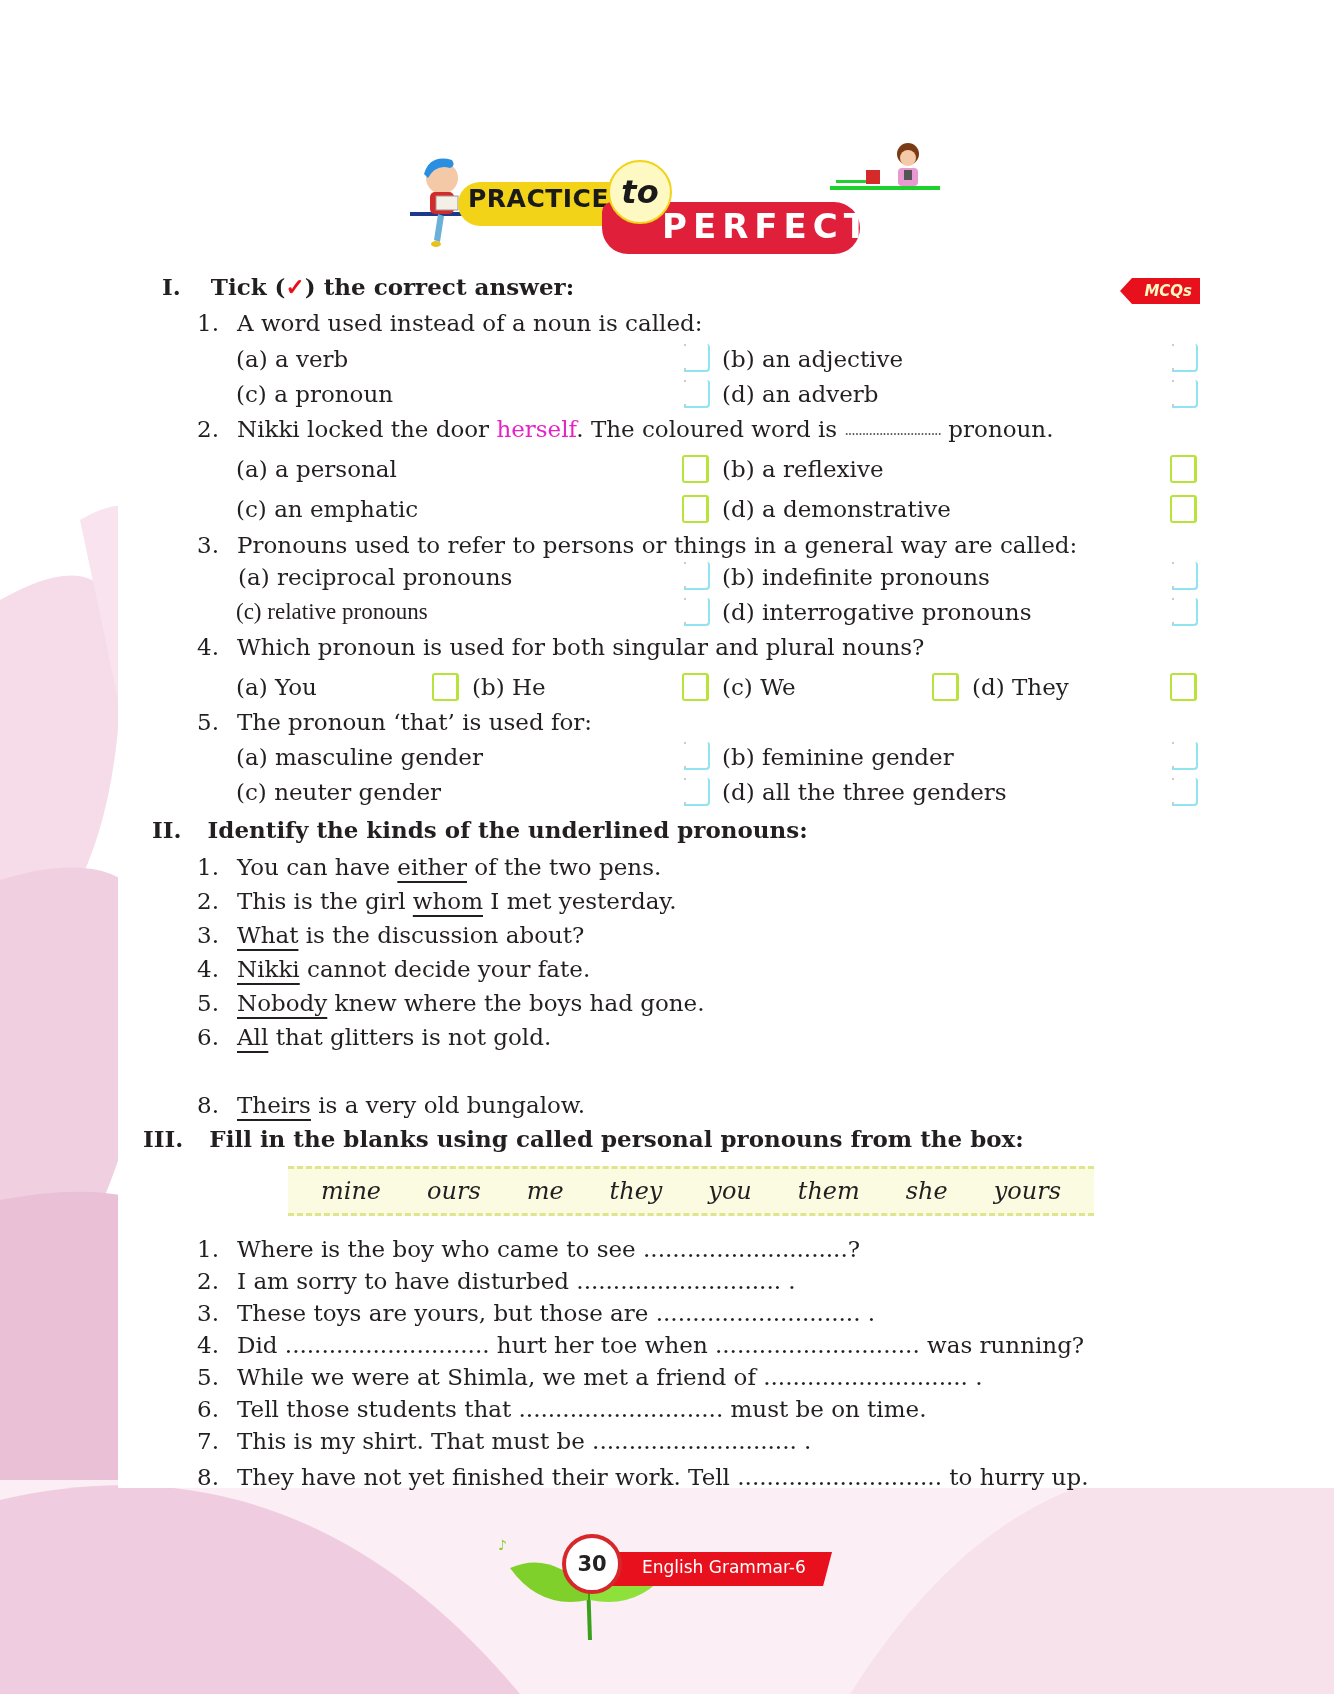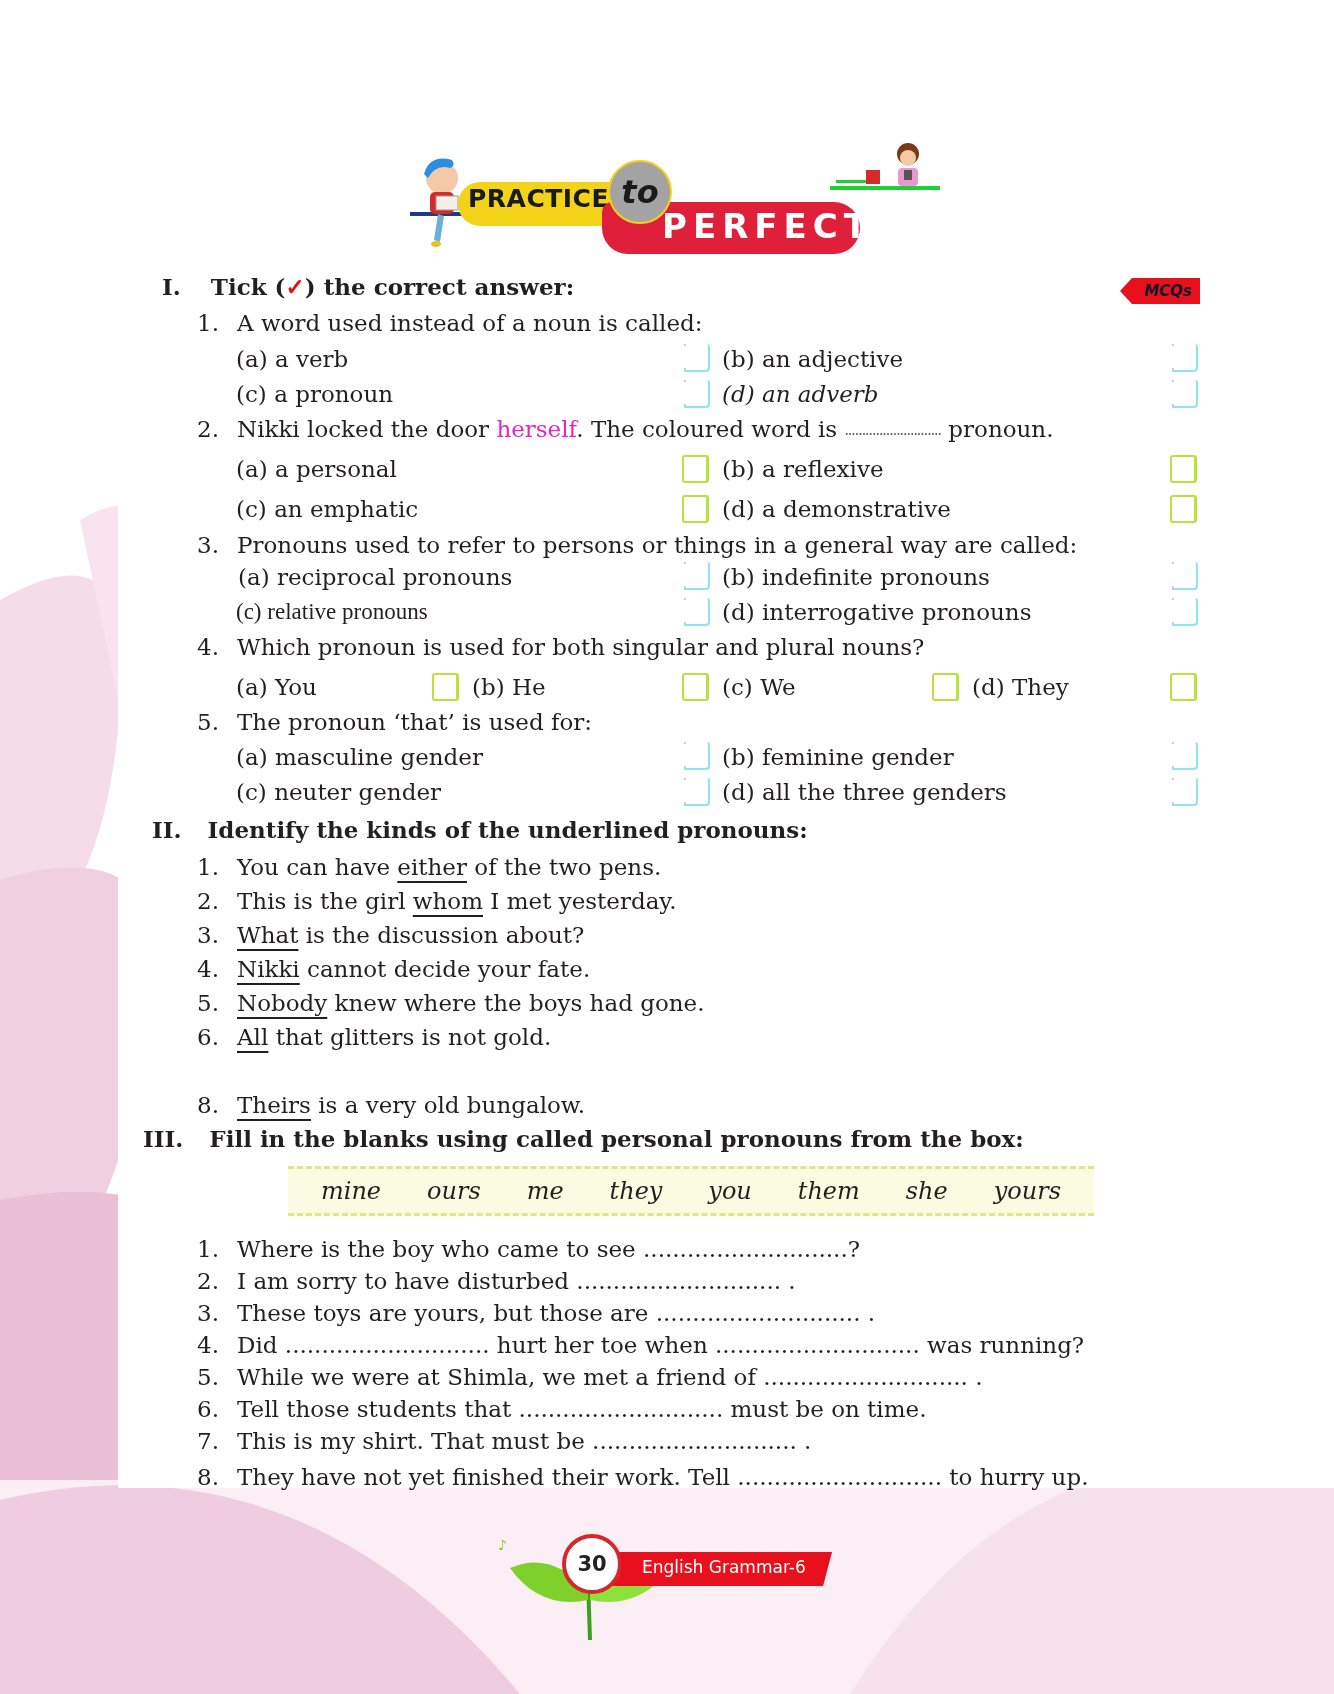--- a/index.html
+++ b/index.html
@@ -19,38 +19,38 @@
   .banner .yellow-pill {
     position: absolute; left: 48px; top: 42px; width: 210px; height: 44px;
     background: #f2d318; border-radius: 22px;
   }
   .banner .practice {
     position: absolute; left: 58px; top: 44px; font-family: "DejaVu Sans", sans-serif;
     font-weight: bold; font-size: 25px; color: #1a1a1a; letter-spacing: 0.5px;
   }
   .banner .to-circle {
     position: absolute; left: 198px; top: 20px; width: 60px; height: 60px; border-radius: 50%;
-    background: #a3a3a3; border: 2px solid #f2d318; display: flex; align-items: center; justify-content: center;
+    background: #fef9c3; border: 2px solid #f2d318; display: flex; align-items: center; justify-content: center;
     font-family: "DejaVu Sans", sans-serif; font-style: italic; font-weight: bold; font-size: 32px; color: #1a1a1a;
   }
   .banner .red-pill {
     position: absolute; left: 192px; top: 62px; width: 258px; height: 52px;
     background: #e0203a; border-radius: 10px 26px 26px 26px;
   }
   .banner .perfect {
     position: absolute; left: 252px; top: 66px; font-family: "DejaVu Sans", sans-serif;
     font-weight: bold; font-size: 34px; color: #fff; letter-spacing: 6px;
   }
   .kid-left { position: absolute; left: 0; top: 10px; }
   .kid-right { position: absolute; left: 420px; top: 0; }
 
   
   .mcq-badge {
     position: absolute; left: 1120px; top: 278px; height: 26px; width: 80px;
-    background: #e8101c; color: #0f172a; font-family: "DejaVu Sans", sans-serif;
+    background: #e8101c; color: #fef9c3; font-family: "DejaVu Sans", sans-serif;
     font-style: italic; font-weight: bold; font-size: 15px;
     display: flex; align-items: center; justify-content: flex-end; padding-right: 8px; box-sizing: border-box;
     clip-path: polygon(12px 0, 100% 0, 100% 100%, 12px 100%, 0 50%);
   }
 
   .line { position: absolute; font-size: 23px; line-height: 30px; white-space: nowrap; }
   .sec-head { font-weight: bold; font-size: 23px; }
   .num { display: inline-block; width: 40px; }
   .opt { position: absolute; font-size: 23px; line-height: 30px; white-space: nowrap; }
   .tick { color: #e8101c; font-weight: bold; }
@@ -143,21 +143,21 @@
 
   <div class="line" style="left:197px; top:308px;">
     <span class="num">1.</span><span>A word used instead of a noun is called:</span>
   </div>
   <div class="opt" style="left:236px; top:344px;">(a) a verb</div>
   <div class="box-cyan" style="left:684px; top:344px;"></div>
   <div class="opt" style="left:722px; top:344px;">(b) an adjective</div>
   <div class="box-cyan" style="left:1172px; top:344px;"></div>
   <div class="opt" style="left:236px; top:379px;">(c) a pronoun</div>
   <div class="box-cyan" style="left:684px; top:380px;"></div>
-  <div class="opt" style="left:722px; top:379px;font-style:italic;">(d) an adverb</div>
+  <div class="opt" style="left:722px; top:379px;">(d) an adverb</div>
   <div class="box-cyan" style="left:1172px; top:380px;"></div>
 
   <div class="line" style="left:197px; top:414px;">
     <span class="num">2.</span><span>Nikki locked the door </span><span class="pink">herself</span><span>. The coloured word is</span>
     <span class="blank-dots">............................</span>
     <span>pronoun.</span>
   </div>
   <div class="opt" style="left:236px; top:454px;">(a) a personal</div>
   <div class="box-green" style="left:682px; top:455px;"></div>
   <div class="opt" style="left:722px; top:454px;">(b) a reflexive</div>

